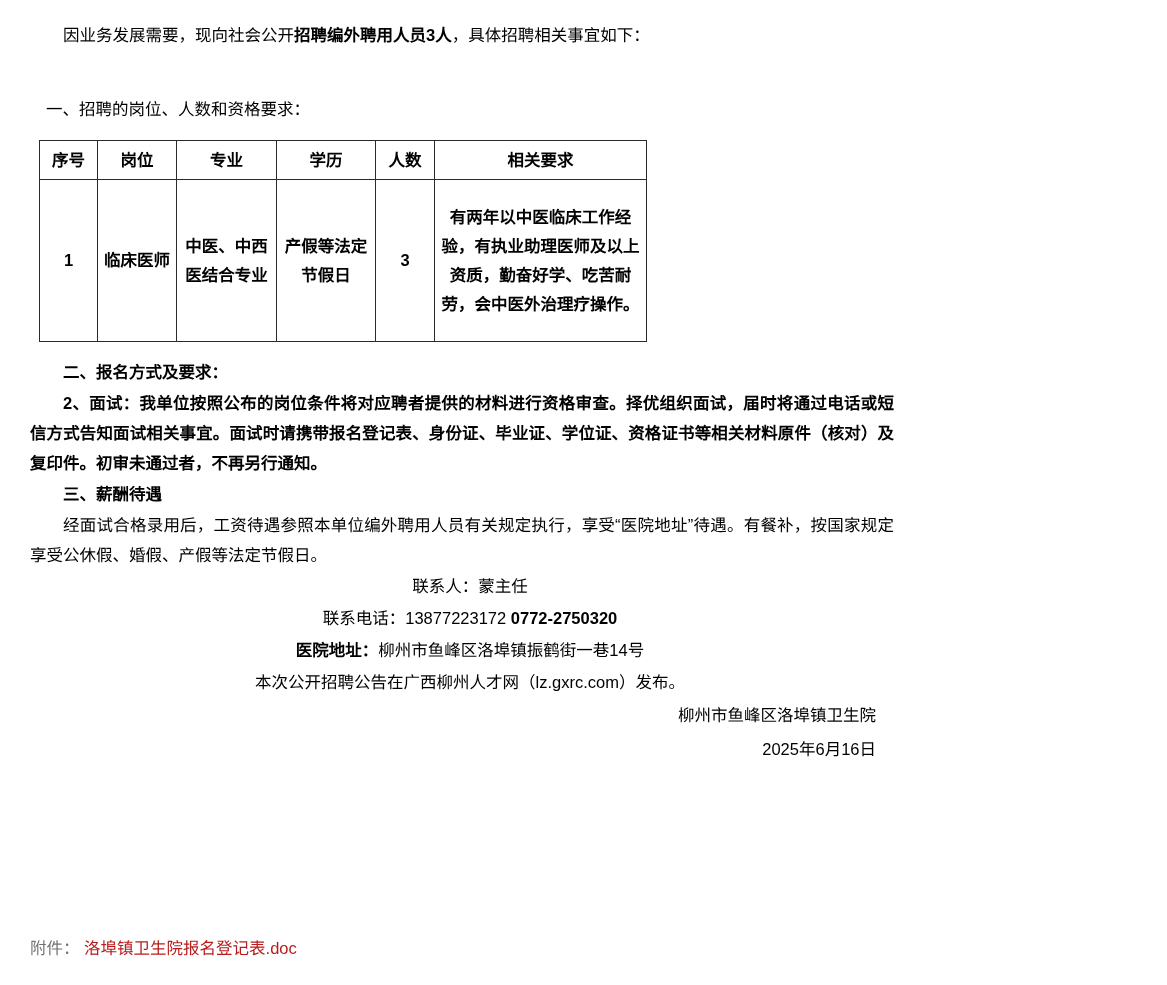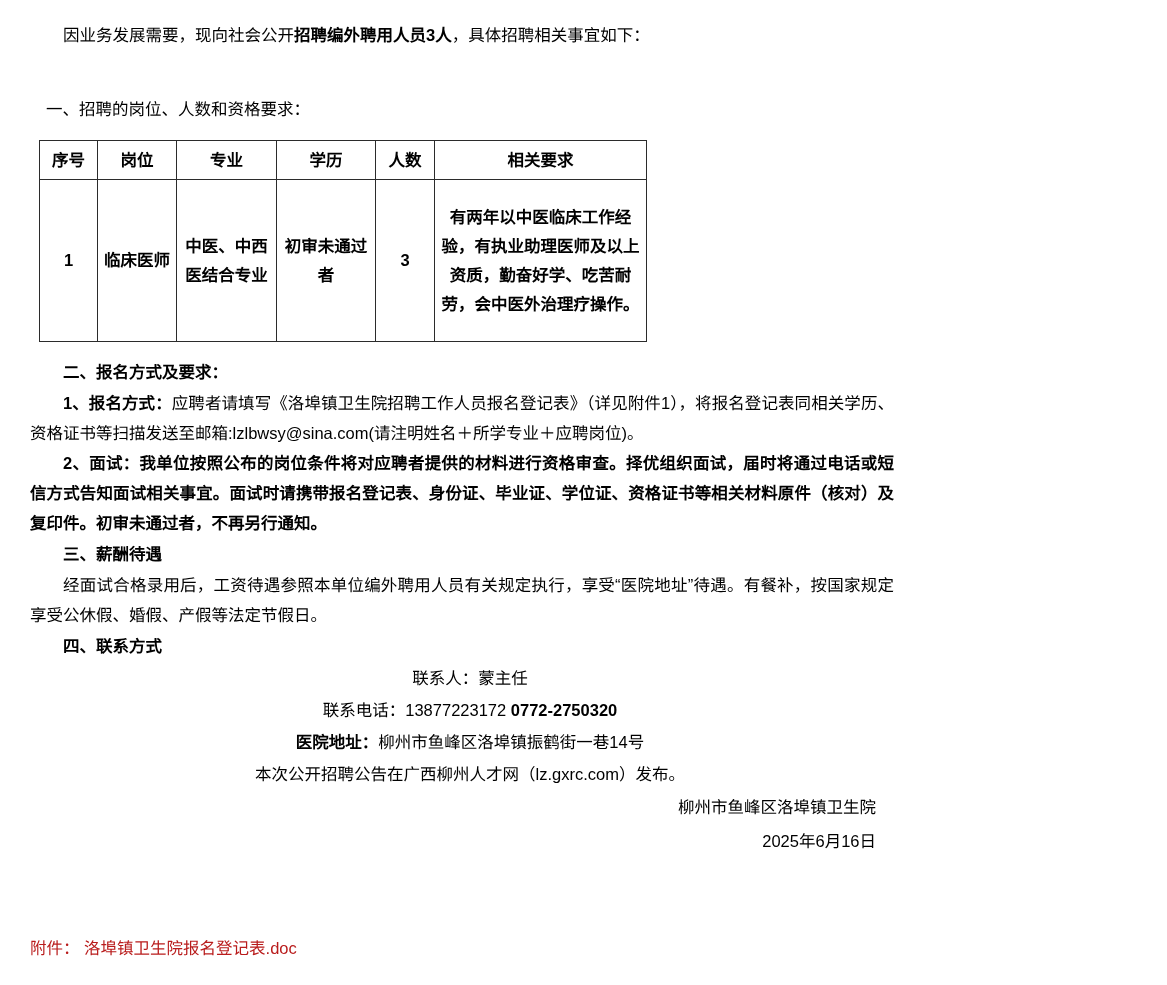--- a/index.html
+++ b/index.html
@@ -106,21 +106,21 @@
   }
 
   
   .attachment {
     position: absolute;
     left: 30px;
     bottom: 26px;
     font-size: 16.5px;
   }
   .attachment .label {
-    color: #b91c1c;
+    color: #737373;
     margin-top: 18px;
   }
   .attachment a {
     color: #b91c1c;
     text-decoration: none;
   }
 </style>
 </head>
 <body>
 
@@ -149,44 +149,40 @@
         <td>学历</td>
         <td>人数</td>
         <td>相关要求</td>
       </tr>
     </thead>
     <tbody>
       <tr>
         <td class="no-cell">1</td>
         <td>临床医师</td>
         <td>中医、中西医结合专业</td>
-        <td>初审未通过者</td>
+        <td>产假等法定节假日</td>
         <td class="num-cell">3</td>
         <td class="req-cell">有两年以中医临床工作经验，有执业助理医师及以上资质，勤奋好学、吃苦耐劳，会中医外治理疗操作。</td>
       </tr>
     </tbody>
   </table>
 
   <div class="gap-m"></div>
 
   <p class="section-head">二、报名方式及要求：</p>
 
-  <p class="para indent2">
-    <span class="bold">1、报名方式：</span><span>应聘者请填写《洛埠镇卫生院招聘工作人员报名登记表》（详见附件1），将报名登记表同相关学历、资格证书等扫描发送至邮箱:lzlbwsy@sina.com(请注明姓名＋所学专业＋应聘岗位)。</span>
-  </p>
 
   <p class="para indent2 bold">
     <span>2、面试：</span><span>我单位按照公布的岗位条件将对应聘者提供的材料进行资格审查。择优组织面试，届时将通过电话或短信方式告知面试相关事宜。面试时请携带报名登记表、身份证、毕业证、学位证、资格证书等相关材料原件（核对）及复印件。初审未通过者，不再另行通知。</span>
   </p>
 
   <p class="section-head">三、薪酬待遇</p>
 
   <p class="para indent2">经面试合格录用后，工资待遇参照本单位编外聘用人员有关规定执行，享受“医院地址”待遇。有餐补，按国家规定享受公休假、婚假、产假等法定节假日。</p>
 
-  <p class="section-head">四、联系方式</p>
 
   <p class="contact-line">
     <span>联系人：</span><span>蒙主任</span>
   </p>
 
   <p class="contact-line">
     <span>联系电话：</span><span>13877223172</span><span>&nbsp;</span><span class="phone-bold">0772-2750320</span>
   </p>
 
   <p class="contact-line">

